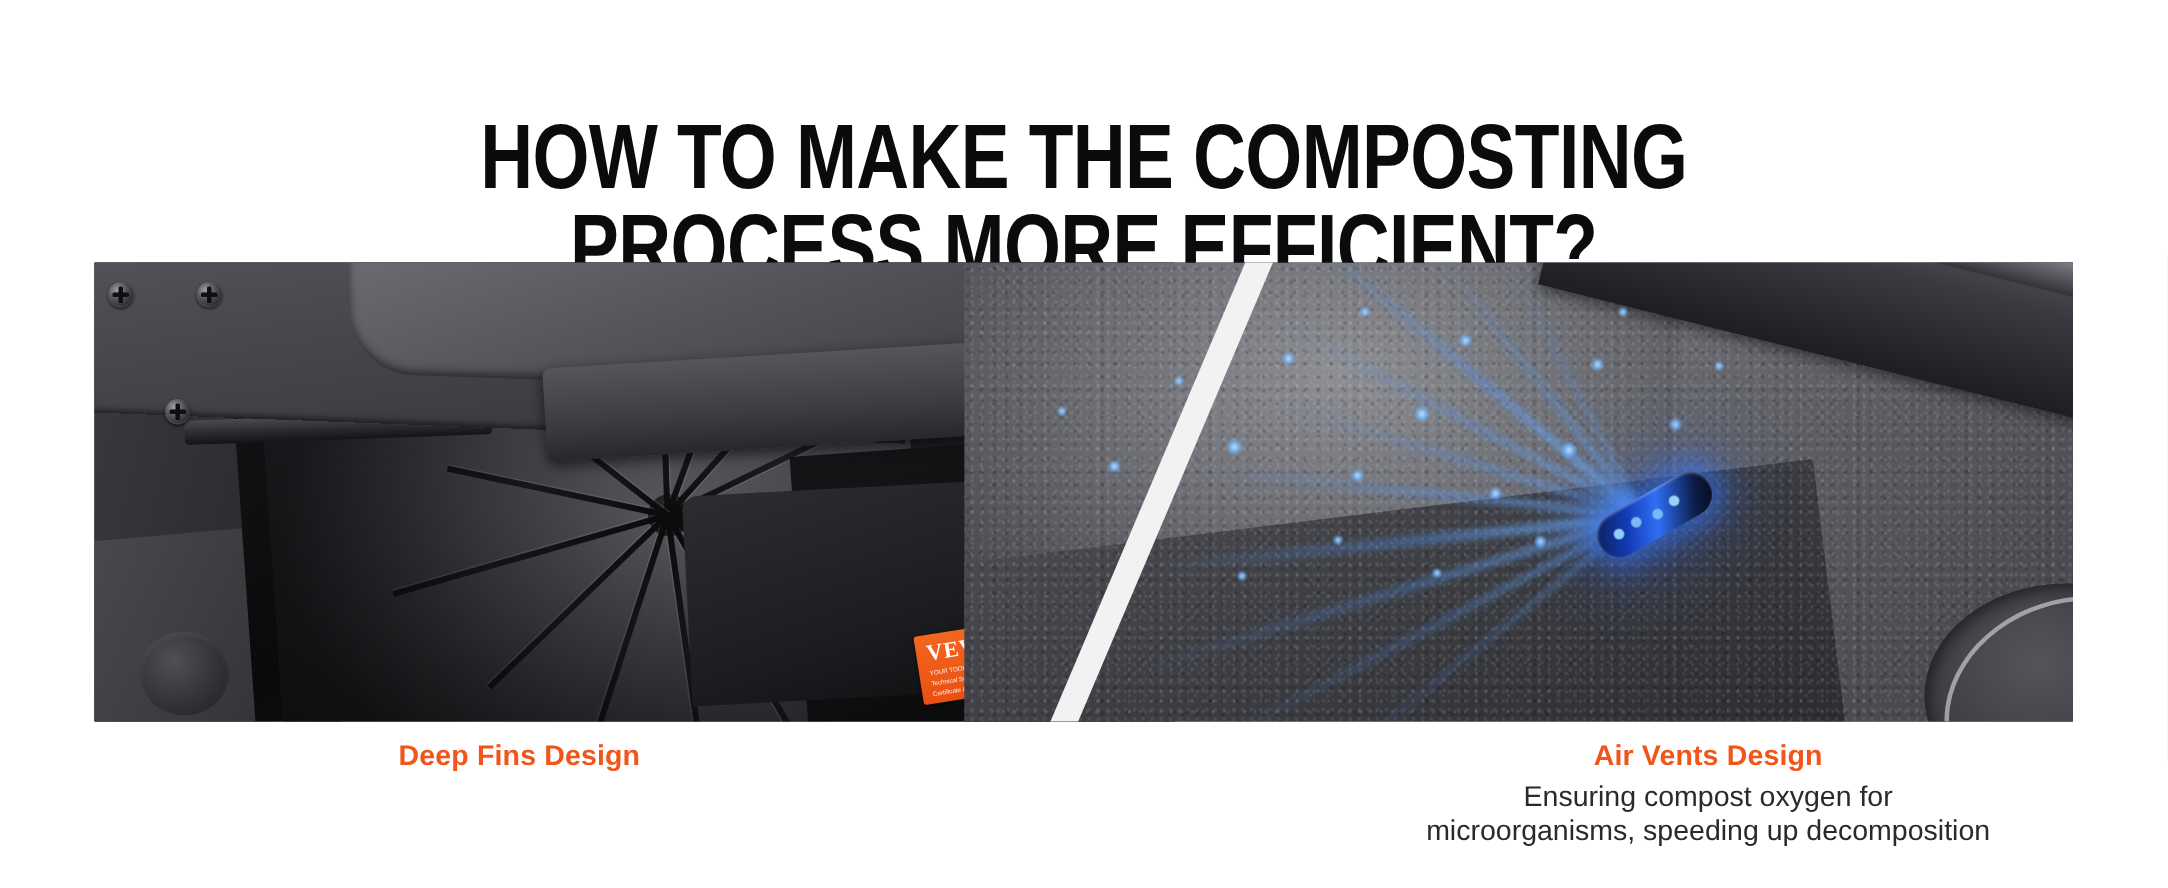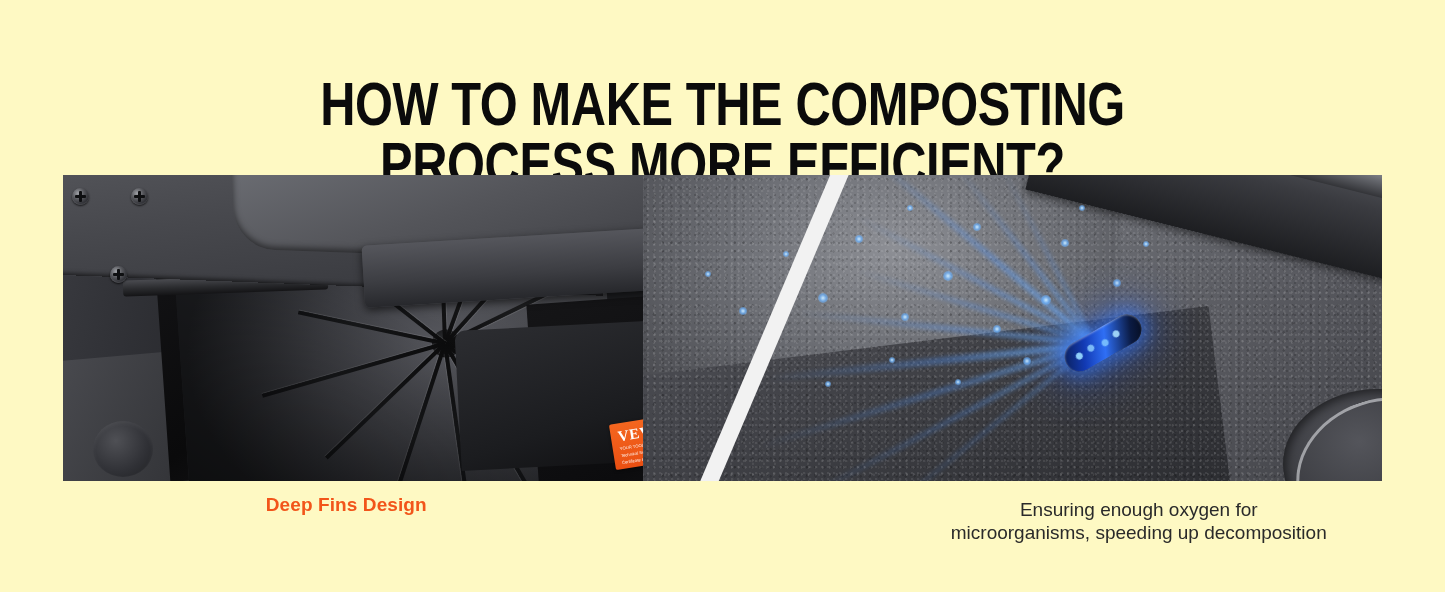--- a/index.html
+++ b/index.html
@@ -11,21 +11,21 @@
     height: 592px;
     background: #ebebeb;
     font-family: "Liberation Sans", sans-serif;
     overflow: hidden;
   }
 
   .page {
     position: relative;
     width: 1445px;
     height: 592px;
-    background: #fef9c3;
+    background: #ffffff;
   }
 
   
   .headline {
     position: absolute;
     left: 0;
     top: 34px;
     width: 1445px;
     text-align: center;
     color: #0b0b0b;
@@ -510,18 +510,19 @@
     <div class="divider">
       <div class="slash"></div>
     </div>
   </div>
 
   <div class="captions">
     <div class="cap-col left">
       <div class="cap-title">Deep Fins Design</div>
     </div>
     <div class="cap-col right">
-      <div class="cap-body">Ensuring enough oxygen for
+      <div class="cap-title">Air Vents Design</div>
+      <div class="cap-body">Ensuring compost oxygen for
 microorganisms, speeding up decomposition</div>
     </div>
   </div>
 
 </div>
 
 </body></html>

